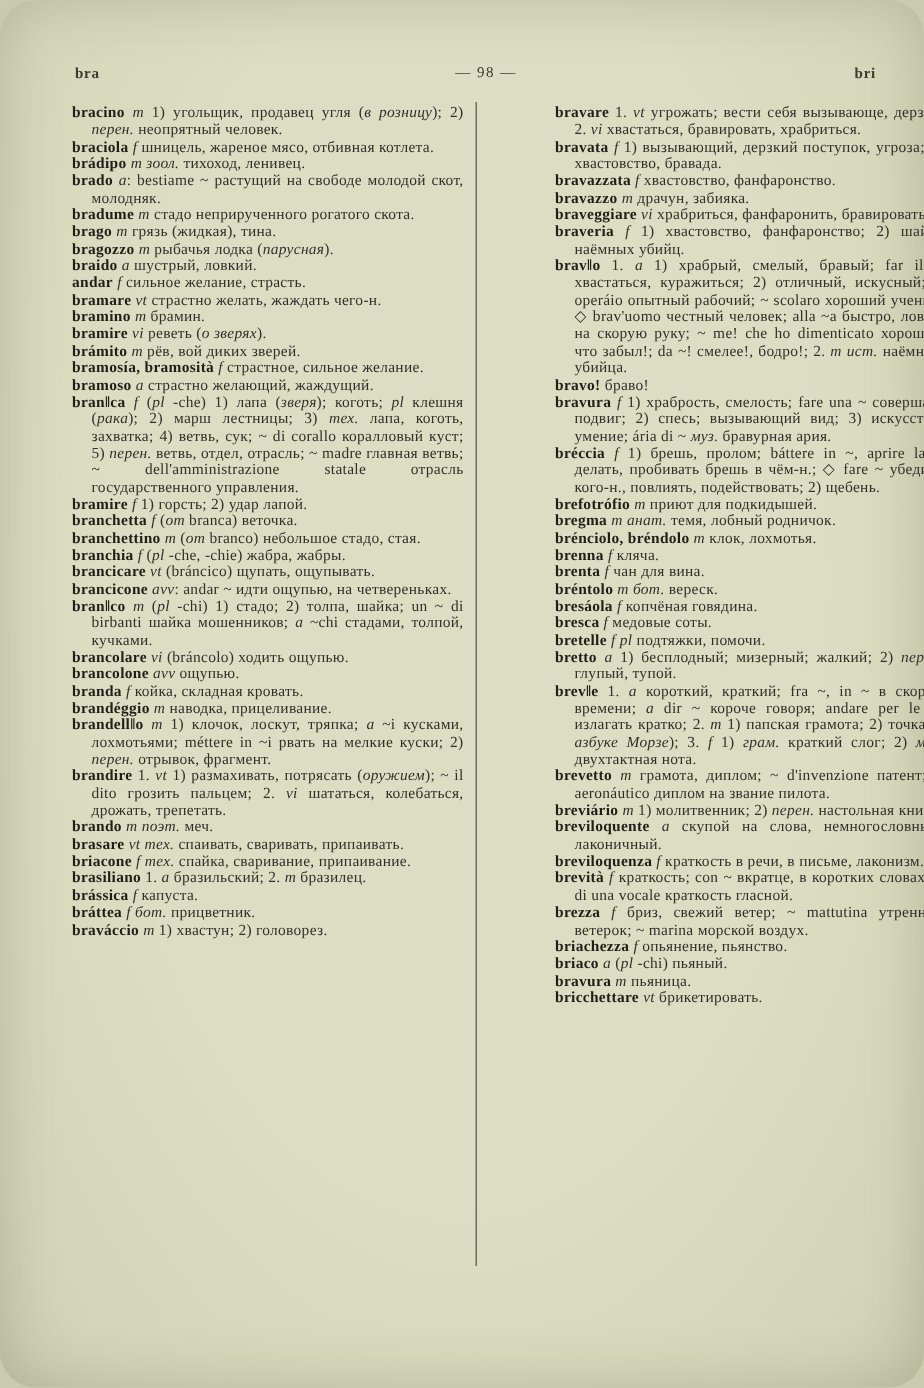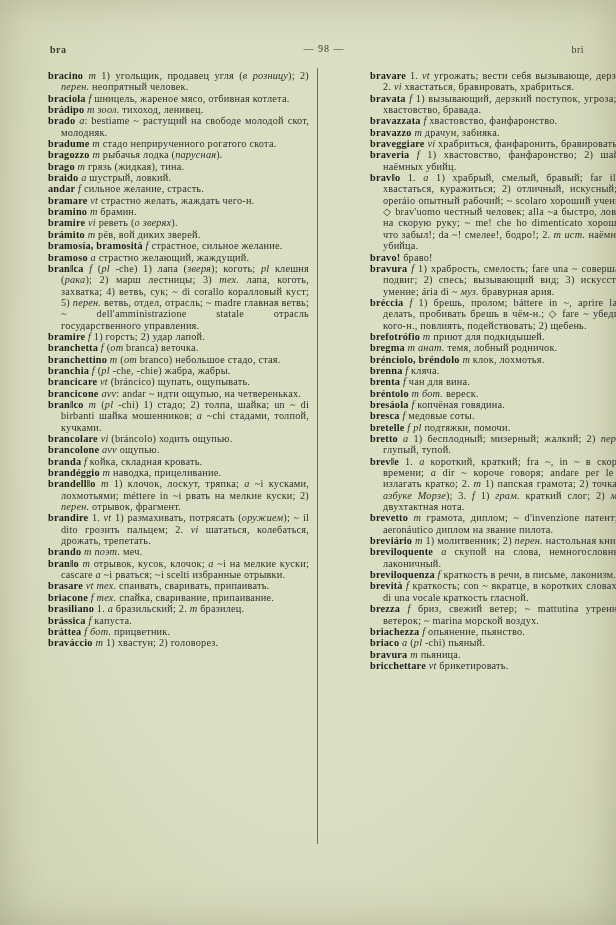--- a/index.html
+++ b/index.html
@@ -7,24 +7,25 @@
     width:616px;height:925px;
     font-family:"Liberation Serif", serif;
     background:#c8cbae;
     overflow:hidden;
   }
   .page{
     position:relative;width:616px;height:925px;
     background:radial-gradient(ellipse at 50% 42%, #dcdec3 55%, #d3d5b8 88%, #c9ccae 100%);
     box-shadow:inset 0 0 40px rgba(90,90,60,.25);
     color:#2e2e26;
+    border-radius:24px;
   }
   .hdr-left{position:absolute;top:44px;left:50px;font-size:10px;font-weight:bold;color:#3c3c30;letter-spacing:.5px;}
   .hdr-center{position:absolute;top:43px;left:0;width:616px;text-align:center;font-size:10px;color:#3c3c30;letter-spacing:1px;margin-left:16px;}
-  .hdr-right{position:absolute;top:44px;right:32px;font-size:10px;font-weight:normal;color:#3c3c30;letter-spacing:.5px;margin-left:12px;}
+  .hdr-right{position:absolute;top:44px;right:32px;font-size:10px;font-weight:bold;color:#3c3c30;letter-spacing:.5px;margin-left:12px;}
   .col{position:absolute;top:70px;}
   .col-left{left:48px;width:261px;font-family:Liberation Serif, serif;}
   .col-right{left:329px;width:259px;margin-left:41px;}
   .divider{position:absolute;left:317px;top:68px;width:1px;height:776px;background:#6d6d58;}
   .entry{
     margin:0;padding-left:13px;text-indent:-13px;
     text-align:justify;
     font-size:10.3px;line-height:11.35px;
     letter-spacing:.2px;
     color:#30302a;
@@ -41,22 +42,22 @@
   <span class="hdr-right">bri</span>
 
   <div class="divider"></div>
 
   <div class="col col-left">
       <p class="entry"><b class="hw">bracino</b><span> <i>m</i> 1) угольщик, продавец угля (<i>в розницу</i>); 2) <i>перен.</i> неопрятный человек.</span></p>
       <p class="entry"><b class="hw">braciola</b><span> <i>f</i> шницель, жареное мясо, отбивная котлета.</span></p>
       <p class="entry"><b class="hw">brádipo</b><span> <i>m</i> <i>зоол.</i> тихоход, ленивец.</span></p>
       <p class="entry"><b class="hw">brado</b><span> <i>a</i>: bestiame ~ растущий на свободе молодой скот, молодняк.</span></p>
       <p class="entry"><b class="hw">bradume</b><span> <i>m</i> стадо неприрученного рогатого скота.</span></p>
+      <p class="entry"><b class="hw">brago</b><span> <i>m</i> грязь (жидкая), тина.</span></p>
       <p class="entry"><b class="hw">bragozzo</b><span> <i>m</i> рыбачья лодка (<i>парусная</i>).</span></p>
-      <p class="entry"><b class="hw">brago</b><span> <i>m</i> грязь (жидкая), тина.</span></p>
       <p class="entry"><b class="hw">braido</b><span> <i>a</i> шустрый, ловкий.</span></p>
       <p class="entry"><b class="hw">andar</b><span> <i>f</i> сильное желание, страсть.</span></p>
       <p class="entry"><b class="hw">bramare</b><span> <i>vt</i> страстно желать, жаждать чего-н.</span></p>
       <p class="entry"><b class="hw">bramino</b><span> <i>m</i> брамин.</span></p>
       <p class="entry"><b class="hw">bramire</b><span> <i>vi</i> реветь (<i>о зверях</i>).</span></p>
       <p class="entry"><b class="hw">brámito</b><span> <i>m</i> рёв, вой диких зверей.</span></p>
       <p class="entry"><b class="hw">bramosía, bramosità</b><span> <i>f</i> страстное, сильное желание.</span></p>
       <p class="entry"><b class="hw">bramoso</b><span> <i>a</i> страстно желающий, жаждущий.</span></p>
       <p class="entry"><b class="hw">bran‖ca</b><span> <i>f</i> (<i>pl</i> -che) 1) лапа (<i>зверя</i>); коготь; <i>pl</i> клешня (<i>рака</i>); 2) марш лестницы; 3) <i>тех.</i> лапа, коготь, захватка; 4) ветвь, сук; ~ di corallo коралловый куст; 5) <i>перен.</i> ветвь, отдел, отрасль; ~ madre главная ветвь; ~ dell'amministrazione statale отрасль государственного управления.</span></p>
       <p class="entry"><b class="hw">bramire</b><span> <i>f</i> 1) горсть; 2) удар лапой.</span></p>
@@ -66,21 +67,20 @@
       <p class="entry"><b class="hw">brancicare</b><span> <i>vt</i> (bráncico) щупать, ощупывать.</span></p>
       <p class="entry"><b class="hw">brancicone</b><span> <i>avv</i>: andar ~ идти ощупью, на четвереньках.</span></p>
       <p class="entry"><b class="hw">bran‖co</b><span> <i>m</i> (<i>pl</i> -chi) 1) стадо; 2) толпа, шайка; un ~ di birbanti шайка мошенников; <i>a</i> ~chi стадами, толпой, кучками.</span></p>
       <p class="entry"><b class="hw">brancolare</b><span> <i>vi</i> (bráncolo) ходить ощупью.</span></p>
       <p class="entry"><b class="hw">brancolone</b><span> <i>avv</i> ощупью.</span></p>
       <p class="entry"><b class="hw">branda</b><span> <i>f</i> койка, складная кровать.</span></p>
       <p class="entry"><b class="hw">brandéggio</b><span> <i>m</i> наводка, прицеливание.</span></p>
       <p class="entry"><b class="hw">brandell‖o</b><span> <i>m</i> 1) клочок, лоскут, тряпка; <i>a</i> ~i кусками, лохмотьями; méttere in ~i рвать на мелкие куски; 2) <i>перен.</i> отрывок, фрагмент.</span></p>
       <p class="entry"><b class="hw">brandire</b><span> 1. <i>vt</i> 1) размахивать, потрясать (<i>оружием</i>); ~ il dito грозить пальцем; 2. <i>vi</i> шататься, колебаться, дрожать, трепетать.</span></p>
       <p class="entry"><b class="hw">brando</b><span> <i>m</i> <i>поэт.</i> меч.</span></p>
-      <p class="entry"><b class="hw">bran‖o</b><span> <i>m</i> отрывок, кусок, клочок; <i>a</i> ~i на мелкие куски; cascare <i>a</i> ~i рваться; ~i scelti избранные отрывки.</span></p>
       <p class="entry"><b class="hw">brasare</b><span> <i>vt</i> <i>тех.</i> спаивать, сваривать, припаивать.</span></p>
       <p class="entry"><b class="hw">briacone</b><span> <i>f</i> <i>тех.</i> спайка, сваривание, припаивание.</span></p>
       <p class="entry"><b class="hw">brasiliano</b><span> 1. <i>a</i> бразильский; 2. <i>m</i> бразилец.</span></p>
       <p class="entry"><b class="hw">brássica</b><span> <i>f</i> капуста.</span></p>
       <p class="entry"><b class="hw">bráttea</b><span> <i>f</i> <i>бот.</i> прицветник.</span></p>
       <p class="entry"><b class="hw">braváccio</b><span> <i>m</i> 1) хвастун; 2) головорез.</span></p>
     </div>
   <div class="col col-right">
       <p class="entry"><b class="hw">bravare</b><span> 1. <i>vt</i> угрожать; вести себя вызывающе, дерзко; 2. <i>vi</i> хвастаться, бравировать, храбриться.</span></p>
       <p class="entry"><b class="hw">bravata</b><span> <i>f</i> 1) вызывающий, дерзкий поступок, угроза; 2) хвастовство, бравада.</span></p>

